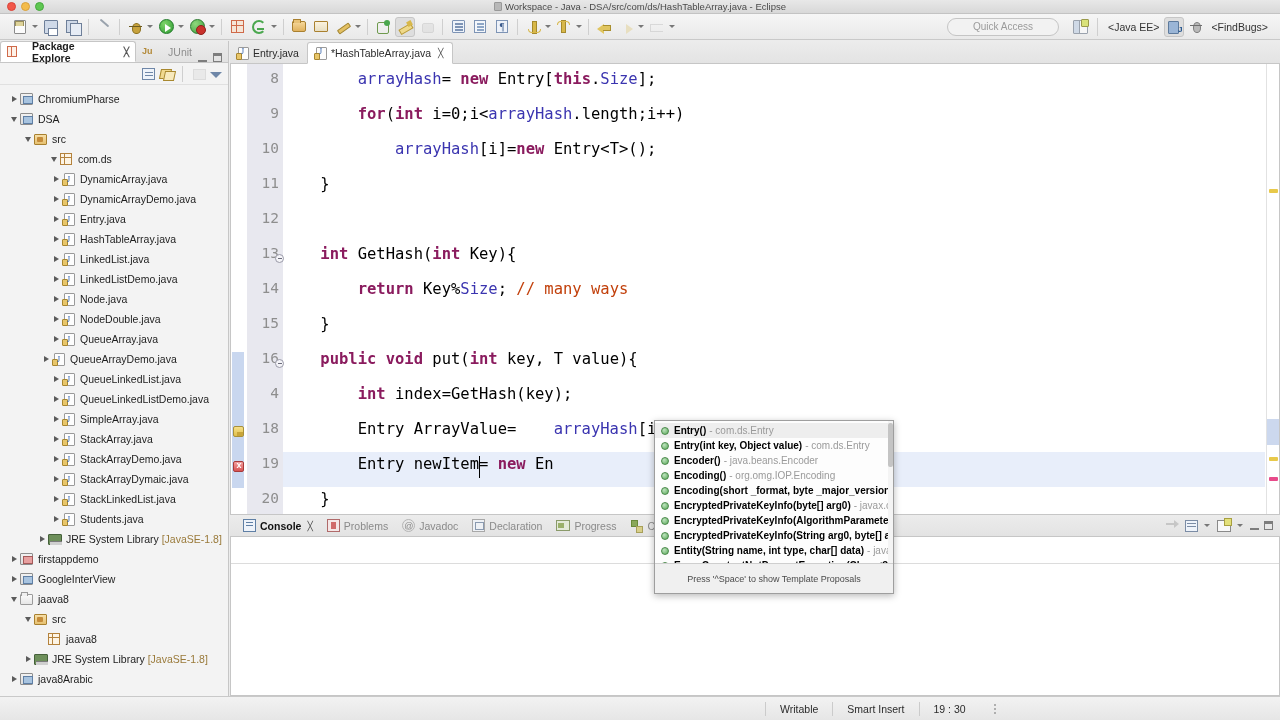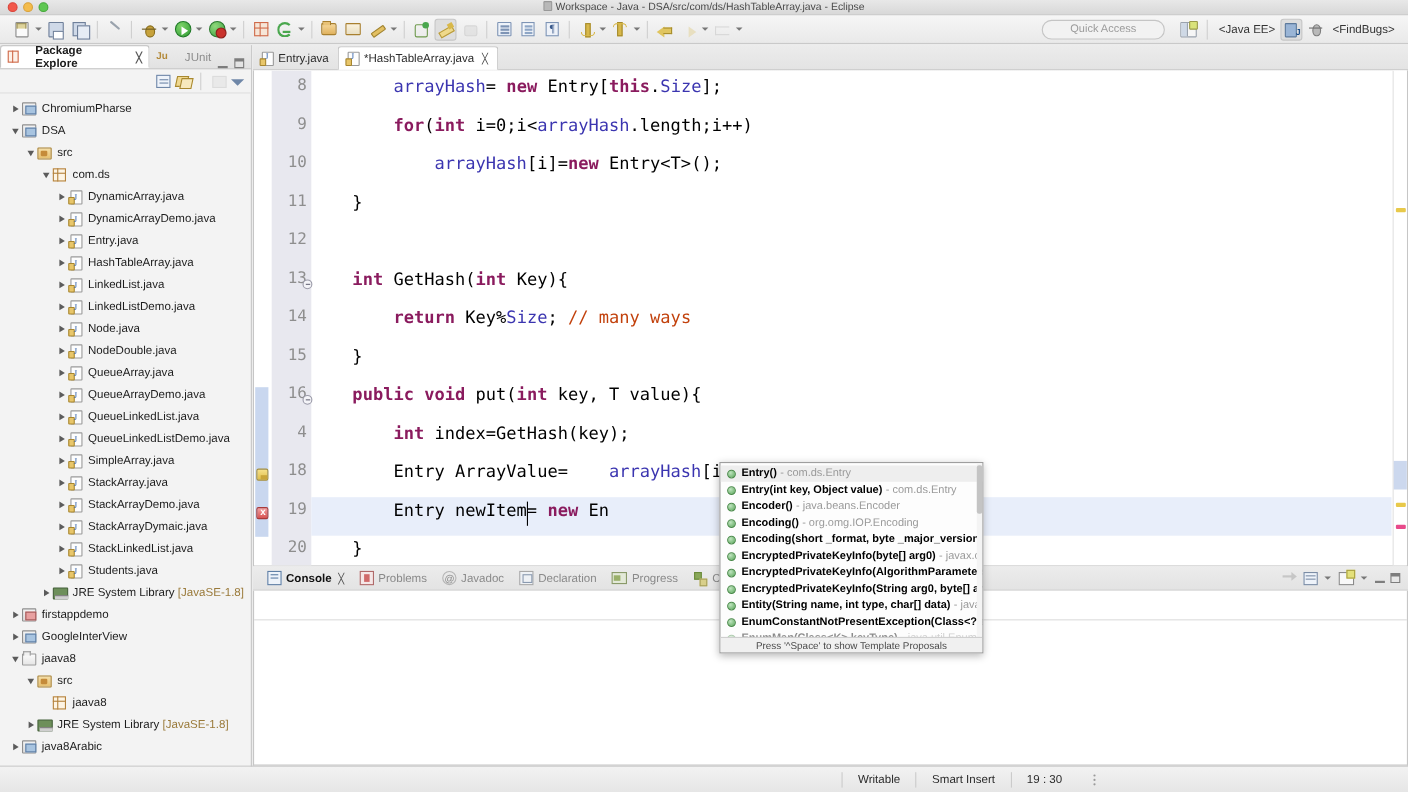--- a/index.html
+++ b/index.html
@@ -255,21 +255,21 @@
   .assist-list { position:absolute; left:0; top:2px; right:0; bottom:14px; overflow:hidden; }
   .arow { height:15px; display:flex; align-items:center; padding:0 4px 0 6px;
     font-size:10px; white-space:nowrap; overflow:hidden; }
   .arow.sel { background:#eeeeee; }
   .arow.fade { opacity:.45; }
   .adot { width:8px;height:8px;border-radius:50%; flex:0 0 8px; margin-right:5px;
     background: radial-gradient(circle at 35% 32%, #bfe4bf, #5aa85a); border:1px solid #4a8a4a; }
   .aname { color:#000; font-weight:bold; }
   .aname b { font-weight:bold; }
   .apkg { color:#9a9a9a; margin-left:3px; font-weight:normal; }
-  .assist-foot { position:absolute; left:0; right:0; bottom:0; height:14px;
+  .assist-foot { position:absolute; left:0; right:0; bottom:0; height:30px;
     background:#f0f0f0; border-top:1px solid #cfcfcf;
     font-size:9px; color:#4a4a4a; display:flex; align-items:center; justify-content:center; }
   .assist-scroll { position:absolute; right:0; top:0; width:5px; bottom:14px; background:#f4f4f4; }
   .assist-thumb { position:absolute; right:0; top:2px; width:5px; height:44px; background:#c4c4c4; border-radius:2px; }
 
   
   .bottom-view {
     position:absolute; left:230px; top:515px; right:0; height:181px;
     background:#f3f3f3;
   }
@@ -490,21 +490,21 @@
         </div>
         <div class="tr" style="padding-left: 22px;">
           <span class="tw">
             <span class="tw-d"></span>
           </span>
           <span class="ticon">
             <span class="ti-srcfolder"></span>
           </span>
           <span class="tlabel">src</span>
         </div>
-        <div class="tr" style="padding-left: 36px;">
+        <div class="tr" style="padding-left: 48px;">
           <span class="tw">
             <span class="tw-d"></span>
           </span>
           <span class="ticon">
             <span class="ti-pkg"></span>
           </span>
           <span class="tlabel">com.ds</span>
         </div>
         <div class="tr" style="padding-left: 50px;">
           <span class="tw">
@@ -598,21 +598,21 @@
           <span class="tw">
             <span class="tw-r"></span>
           </span>
           <span class="ticon">
             <span class="ti-java">
               <span class="lock"></span>
             </span>
           </span>
           <span class="tlabel">QueueArray.java</span>
         </div>
-        <div class="tr" style="padding-left: 50px;">
+        <div class="tr" style="padding-left: 40px;">
           <span class="tw">
             <span class="tw-r"></span>
           </span>
           <span class="ticon">
             <span class="ti-java">
               <span class="lock"></span>
             </span>
           </span>
           <span class="tlabel">QueueArrayDemo.java</span>
         </div>

